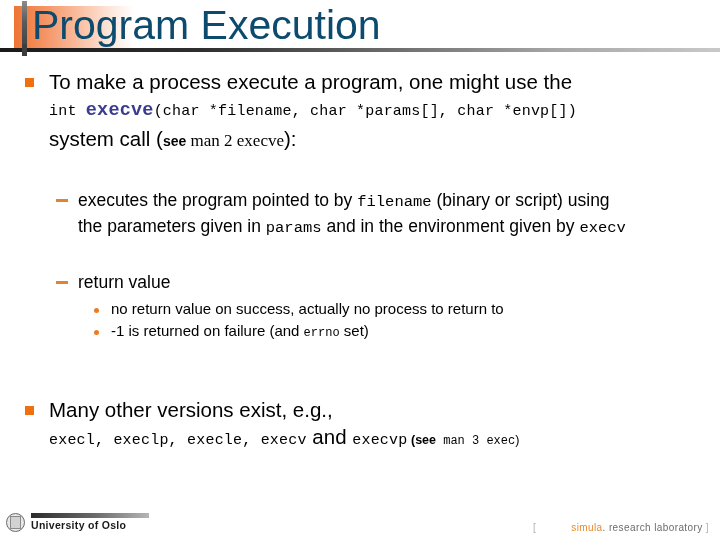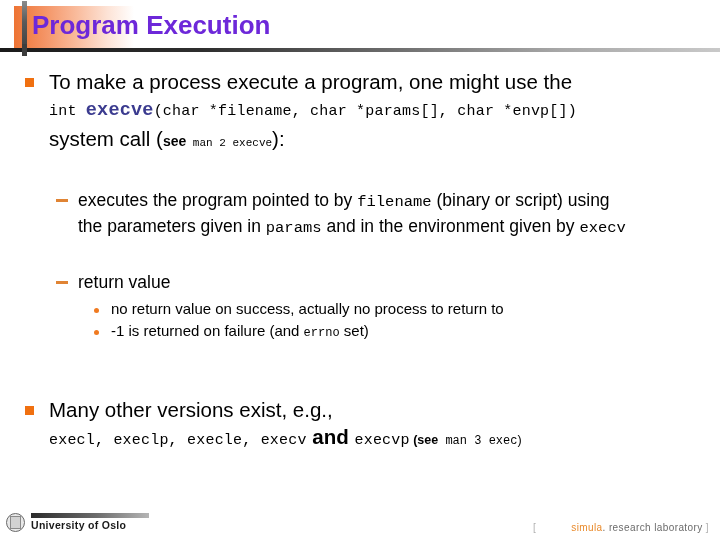--- a/index.html
+++ b/index.html
@@ -39,24 +39,24 @@
     left: 22px;
     top: 1px;
     width: 5px;
     height: 52px;
     background: linear-gradient(to bottom, #8c8c8c 0%, #5a5a5a 40%, #3d3d3d 100%);
   }
   .title-text {
     position: absolute;
     left: 32px;
     top: 5px;
-    font-size: 26px;
+    font-size: 41px;
     line-height: 40px;
-    font-weight: bold;
-    color: #6d28d9;
+    font-weight: normal;
+    color: #0c4a6e;
     white-space: nowrap;
     letter-spacing: 0px;
   }
   .title-rule {
     position: absolute;
     left: 0;
     top: 48px;
     width: 720px;
     height: 4px;
     background: linear-gradient(to right, #1a1a1a 0%, #2e2e2e 28%, #6e6e6e 55%, #a8a8a8 78%, #c9c9c9 100%);
@@ -150,22 +150,22 @@
     font-size: 18.5px;
     font-weight: bold;
     color: #3b3b8f;
     letter-spacing: 0.2px;
   }
   .code-mid {
     font-family: "Liberation Mono", "DejaVu Sans Mono", monospace;
     font-size: 15.5px;
   }
   .code-sm {
-    font-family: Liberation Mono, monospace;
-    font-size: 11px;
+    font-family: Liberation Serif, serif;
+    font-size: 17px;
   }
   .code-xs {
     font-family: "Liberation Mono", "DejaVu Sans Mono", monospace;
     font-size: 12px;
   }
   .bold-sm {
     font-weight: bold;
     font-size: 14px;
   }
   .bold-xs {
@@ -287,21 +287,21 @@
   </div>
 
   <div class="blk l3" style="top:260px;">
     <span class="dot-bullet"></span>
     <div class="l3-line"><span>-1 is returned on failure (and </span><span class="code-xs">errno</span><span> set)</span></div>
   </div>
 
   <div class="blk l1" style="top:336px;">
     <span class="sq-bullet"></span>
     <div class="l1-line">Many other versions exist, e.g.,</div>
-    <div class="l1-line" style="line-height:28px;"><span class="code-big">execl, execlp, execle, execv</span><span style="font-weight:bold;margin-top:11px;"> and </span><span class="code-big">execvp</span><span class="bold-xs"> (</span><span class="bold-xs">see</span><span class="code-xs"> man 3 exec</span><span class="sz-xs">)</span></div>
+    <div class="l1-line" style="line-height:28px;"><span class="code-big">execl, execlp, execle, execv</span><span style="font-weight:normal;margin-top:11px;"> and </span><span class="code-big">execvp</span><span class="bold-xs"> (</span><span class="bold-xs">see</span><span class="code-xs"> man 3 exec</span><span class="sz-xs">)</span></div>
   </div>
 
 </div>
 
 <div id="footer">
   <div class="uio-logo">
     <div class="seal"></div>
     <div class="seal-inner"></div>
   </div>
   <div class="uio-bar"></div>

